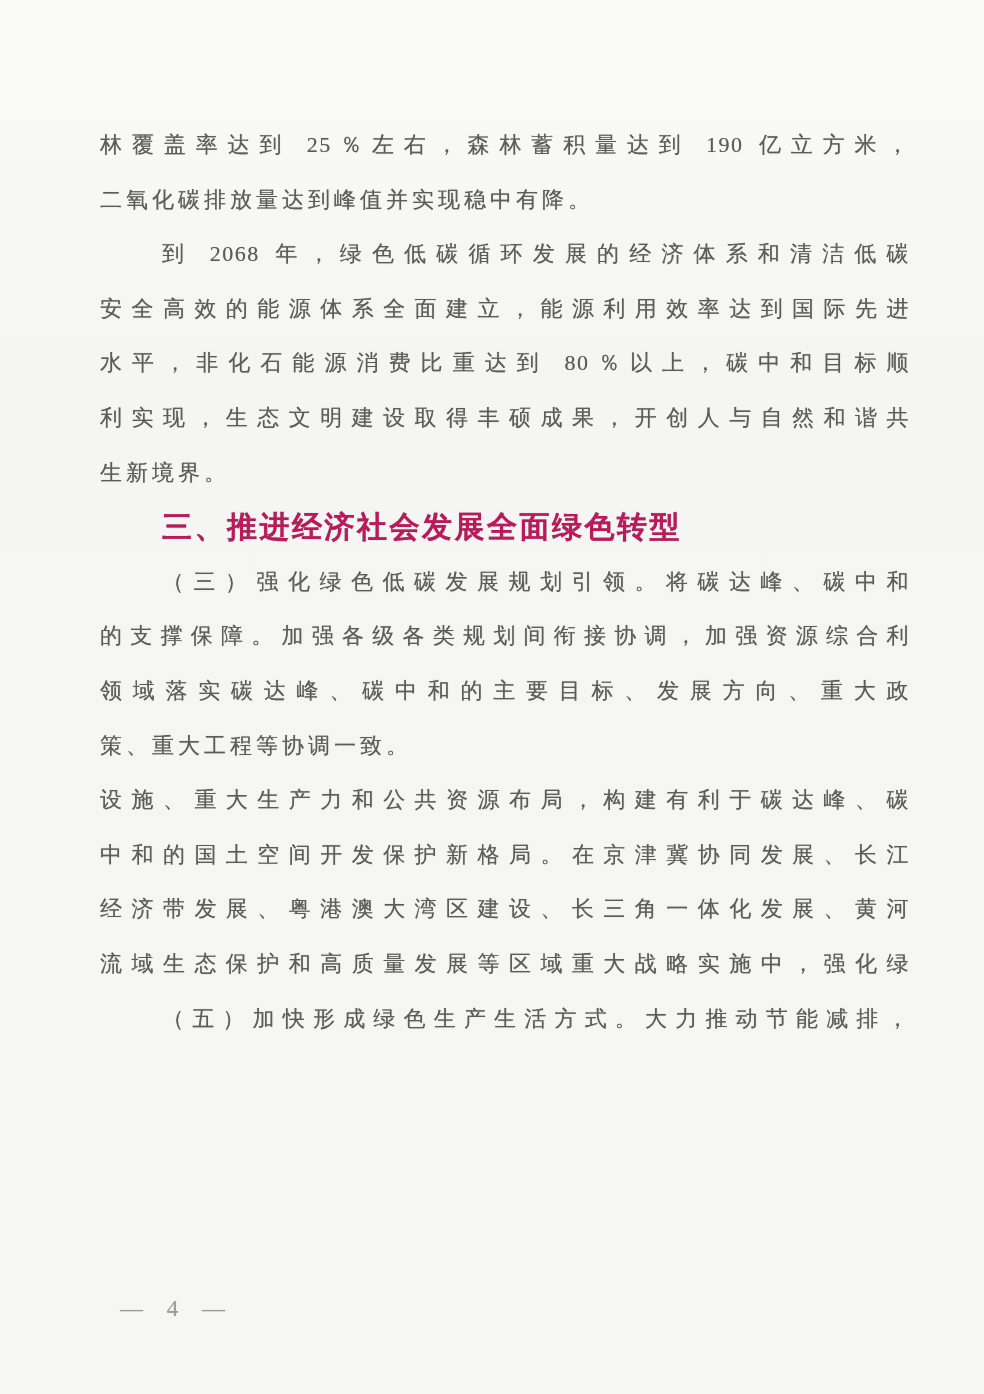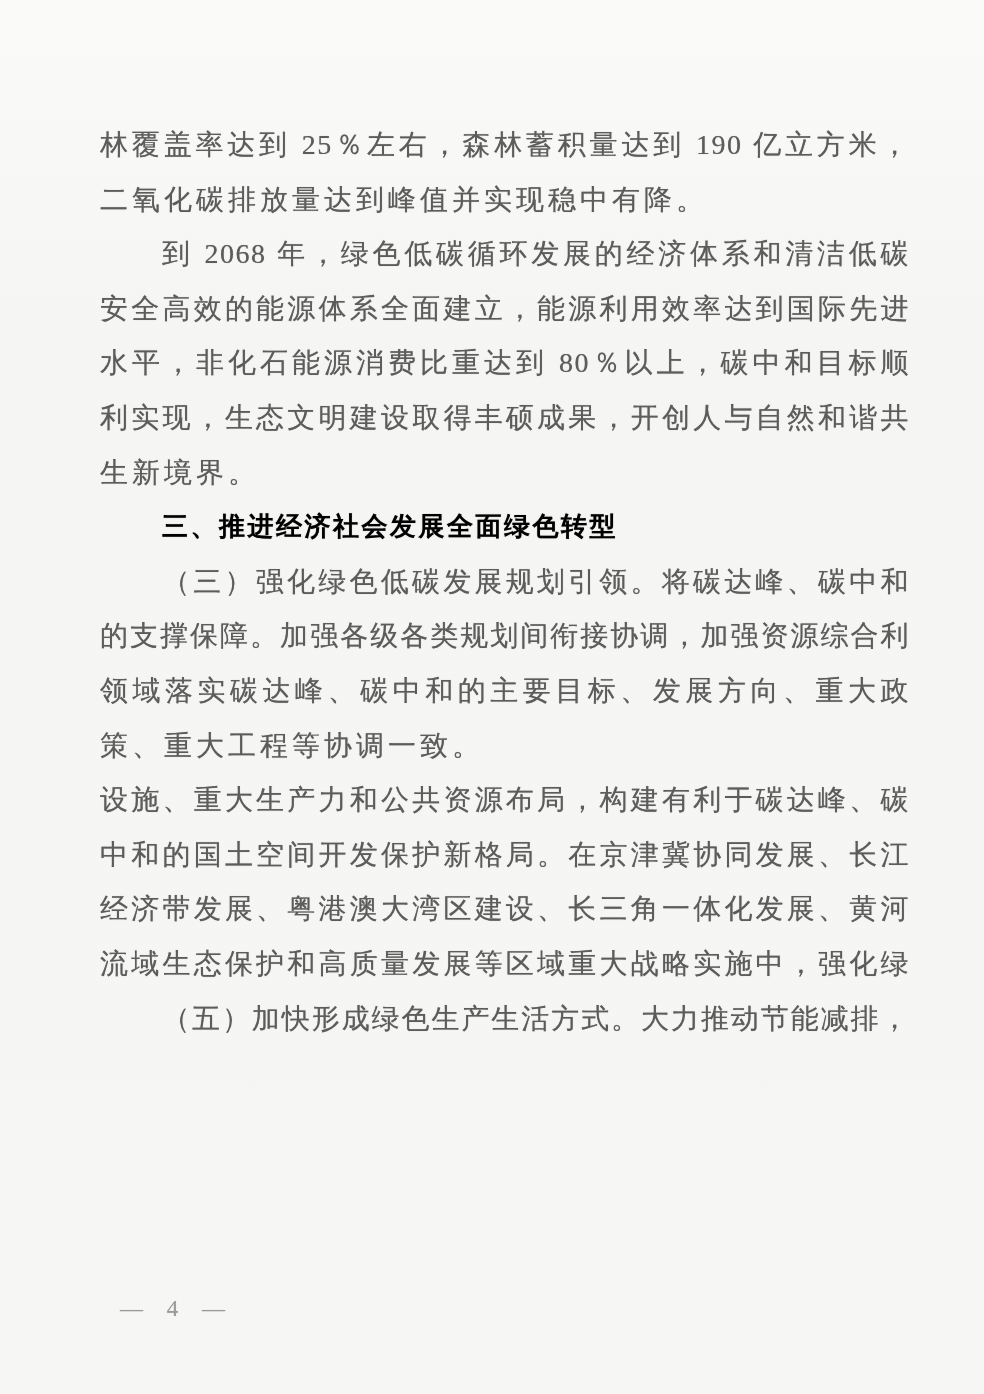--- a/index.html
+++ b/index.html
@@ -22,40 +22,40 @@
     position: absolute;
     left: 100px;
     top: 118px;
     width: 810px;
     color: #5c5c5c;
     text-shadow: 0 0 0.7px rgba(90,90,90,0.65);
   }
   .line {
     height: 54.6px;
     line-height: 54.6px;
-    font-size: 28px;
+    font-size: 22px;
     letter-spacing: 1.5px;
     overflow: hidden;
   }
   .line.justify {
     text-align: justify;
     text-align-last: justify;
   }
   .line.indent {
     padding-left: 62px;
   }
   .line.end {
     letter-spacing: 4px;
     text-align: left;
   }
   .line.heading {
-    font-family: Liberation Serif, serif;
+    font-family: Liberation Sans, sans-serif;
     font-weight: bold;
-    color: #000000;
-    font-size: 26px;
+    color: #be185d;
+    font-size: 30px;
     letter-spacing: 2.5px;
     text-align: left;
     text-shadow: 0 0 0.8px rgba(70,70,70,0.7);
   }
   .page-number {
     position: absolute;
     left: 120px;
     top: 1296px;
     font-size: 23px;
     color: #9a9a9a;

